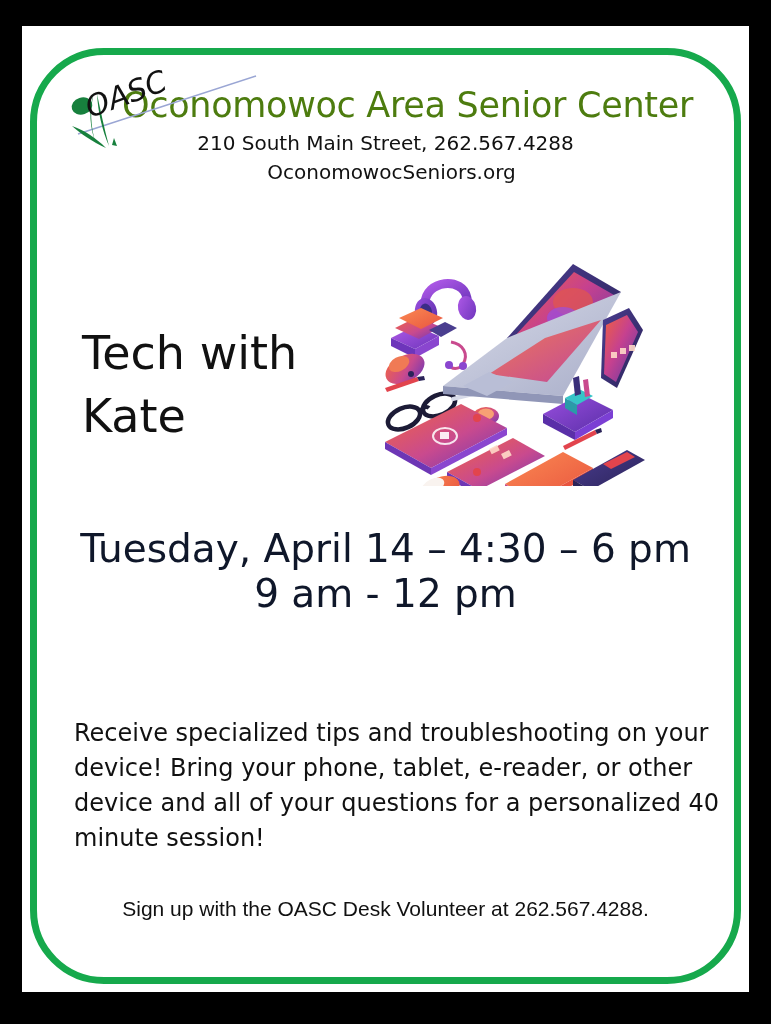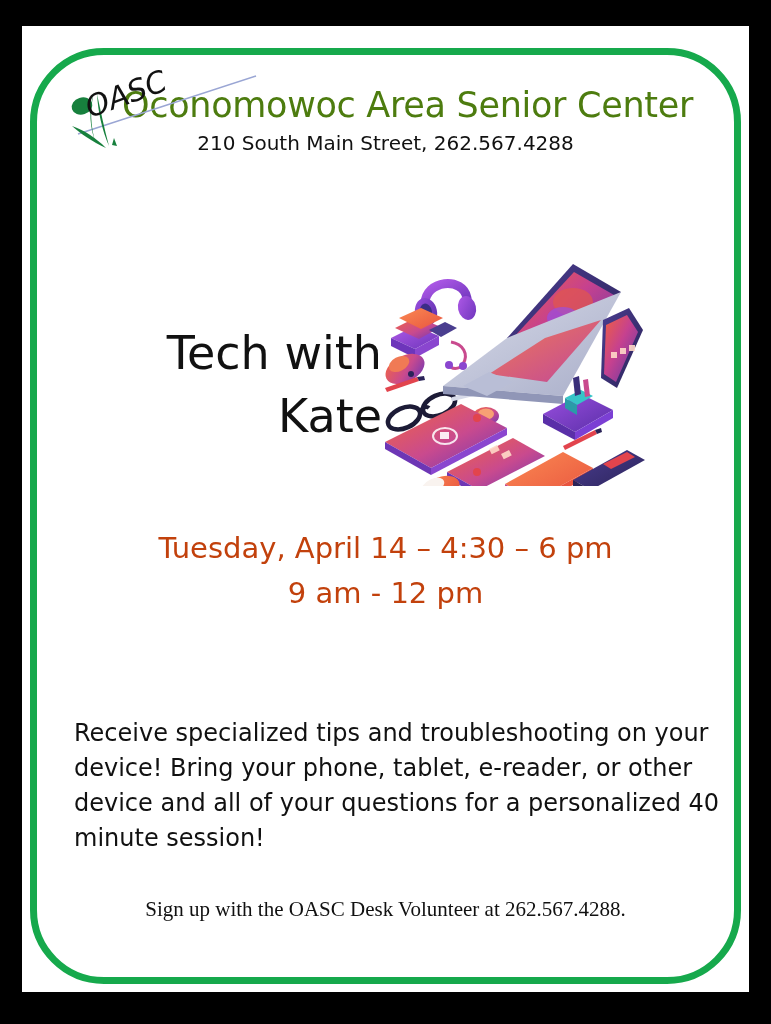--- a/index.html
+++ b/index.html
@@ -111,21 +111,21 @@
     top: 212px;
     width: 727px;
     height: 250px;
   }
 
   .program-title {
     position: absolute;
     left: 60px;
     top: 84px;
     width: 300px;
-    text-align: right;
+    text-align: left;
     font-family: "DejaVu Sans", sans-serif;
     font-size: 46px;
     line-height: 63px;
     font-weight: 400;
     color: #111111;
   }
   .program-title .line { display: block; }
 
   .tech-illustration {
     position: absolute;
@@ -139,23 +139,23 @@
   
   .schedule-block {
     position: absolute;
     left: 0;
     top: 500px;
     width: 727px;
     text-align: center;
   }
   .schedule-line {
     font-family: "DejaVu Sans", sans-serif;
-    font-size: 29px;
+    font-size: 39px;
     line-height: 45px;
-    color: #c2410c;
+    color: #0f172a;
     display: block;
     white-space: nowrap;
   }
 
   
   .description-block {
     position: absolute;
     left: 52px;
     top: 690px;
     width: 647px;
@@ -172,21 +172,21 @@
 
   
   .signup-block {
     position: absolute;
     left: 0;
     top: 869px;
     width: 727px;
     text-align: center;
   }
   .signup-line {
-    font-family: Liberation Serif, serif;
+    font-family: Liberation Sans, sans-serif;
     font-size: 21px;
     line-height: 28px;
     color: #111111;
     white-space: nowrap;
   }
 </style>
 </head>
 <body>
 
 <div id="flyer-root">
@@ -214,20 +214,21 @@
             <path d="M54 70 L 57 78 L 52 77 Z" fill="#17803d"></path>
 
             <text x="30" y="50" transform="rotate(-20 30 50)" font-family="'DejaVu Sans', sans-serif" font-size="30" font-style="italic" font-weight="400" fill="#111111">OASC</text>
           </svg>
         </div>
 
         <div class="org-title">Oconomowoc Area Senior Center</div>
 
         <div class="org-address">210 South Main Street, 262.567.4288</div>
 
+        <div class="org-website">OconomowocSeniors.org</div>
       </div>
 
       <div class="hero-row">
 
         <div class="program-title">
           <span class="line">Tech with</span>
           <span class="line">Kate</span>
         </div>
 
         <div class="tech-illustration">

